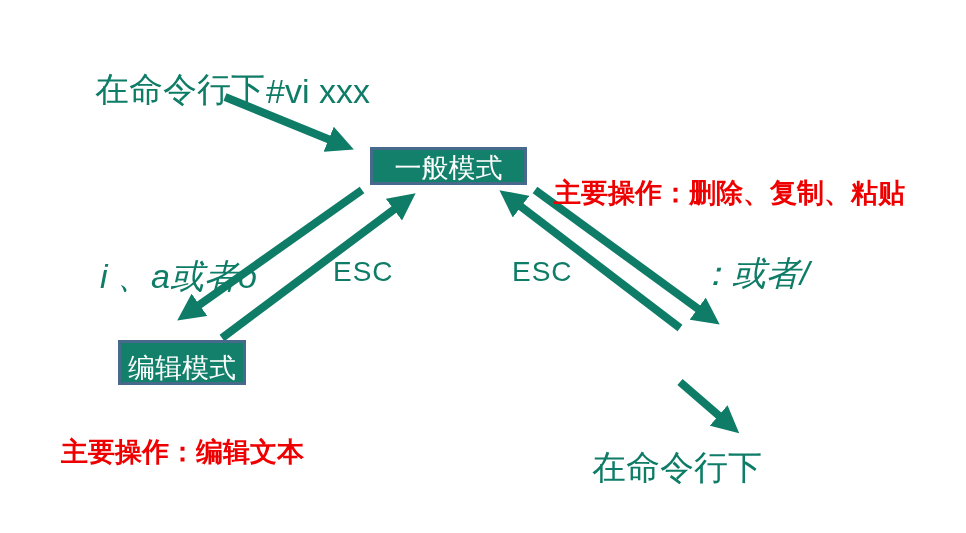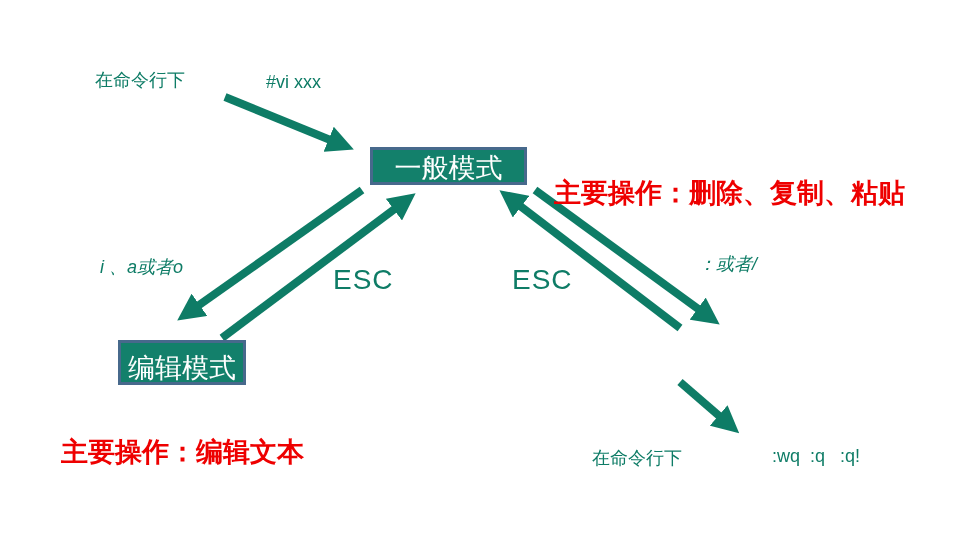--- a/index.html
+++ b/index.html
@@ -29,26 +29,26 @@
   }
   .arrow-line {
     stroke: var(--teal);
     stroke-width: 8;
     fill: none;
   }
   .label {
     position: absolute;
     z-index: 2;
     color: var(--teal);
-    font-size: 18px;
+    font-size: 34px;
     line-height: 1.15;
     white-space: pre;
   }
   .label.italic { font-style: italic; margin-left: 16px; }
-  .label.esc { font-size: 28px; letter-spacing: 1px; margin-top: 8px; }
+  .label.esc { font-size: 28px; letter-spacing: 1px; }
   .label.red {
     color: var(--red);
     font-weight: 700;
     font-size: 27px;
     margin-top: 38px;
   }
   .mode-box {
     position: absolute;
     z-index: 1;
     background: var(--box-fill);
@@ -97,15 +97,14 @@
   <span class="label esc" style="left:512px; top:256px;">ESC</span>
   <span class="label italic" style="left:682px; top:254px;">：或者/</span>
 
   <div class="mode-box box-edit">
     <span>编辑模式</span>
   </div>
   <span class="label red" style="left:61px; top:399px;">主要操作：编辑文本</span>
 
 
   <span class="label" style="left:592px; top:448px;">在命令行下</span>
-  <span class="label" style="left:772px; top:446px;">:wq  :q   :q!</span>
 
 </div>
 
 </body></html>

